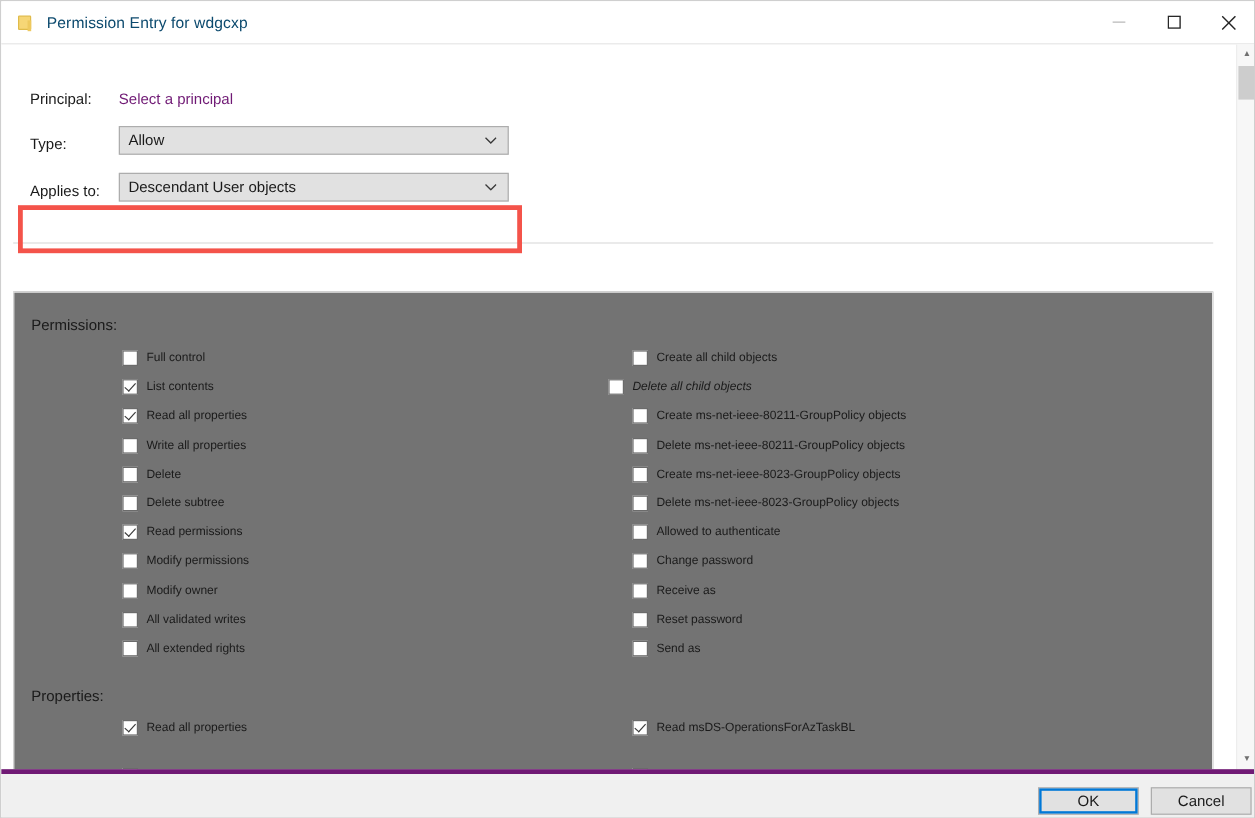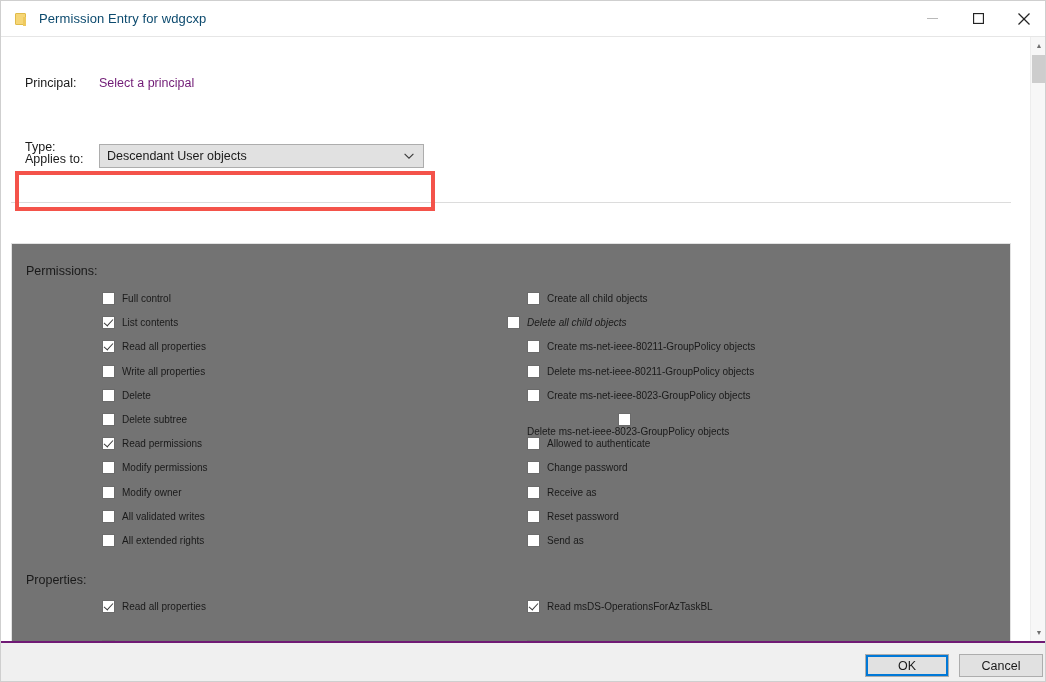--- a/index.html
+++ b/index.html
@@ -160,21 +160,21 @@
   }
   .principal-label { left: 14px; top: 31px; }
   .principal-link {
     position: absolute;
     left: 88px; top: 31px;
     color: #701a75;
     font-size: 12.5px;
     white-space: nowrap;
     cursor: pointer;
   }
-  .type-label { left: 14px; top: 68px; margin-top: 27px; }
+  .type-label { left: 14px; top: 68px; }
   .applies-label { left: 14px; top: 107px; }
 
   .combo {
     position: absolute;
     height: 24px;
     background: #e1e1e1;
     border: 1px solid #adadad;
     box-sizing: border-box;
     display: flex;
     align-items: center;
@@ -261,21 +261,21 @@
   }
 
   
   .bottombar {
     position: absolute;
     left: 0;
     top: 640px;
     width: 1046px;
     height: 42px;
     background: #f0f0f0;
-    border-top: 2px solid #701a75;
+    border-top: 4px solid #701a75;
     box-sizing: border-box;
   }
   .btn {
     position: absolute;
     top: 11px;
     height: 23px;
     background: #e1e1e1;
     border: 1px solid #adadad;
     box-sizing: border-box;
     font-family: "Liberation Sans", sans-serif;
@@ -336,20 +336,26 @@
       <div class="sb-arrow down">▼</div>
     </div>
 
     <div class="form-panel">
       <div class="form-inner">
 
         <span class="row-label principal-label">Principal:</span>
         <span class="principal-link">Select a principal</span>
 
         <span class="row-label type-label">Type:</span>
+        <div class="combo combo-type">
+          <span>Allow</span>
+          <svg class="chev" viewBox="0 0 10 6">
+            <polyline points="0.6,0.8 5,5.2 9.4,0.8" fill="none" stroke="#3a3a3a" stroke-width="1.1"></polyline>
+          </svg>
+        </div>
 
         <span class="row-label applies-label">Applies to:</span>
         <div class="combo combo-applies">
           <span>Descendant User objects</span>
           <svg class="chev" viewBox="0 0 10 6">
             <polyline points="0.6,0.8 5,5.2 9.4,0.8" fill="none" stroke="#3a3a3a" stroke-width="1.1"></polyline>
           </svg>
         </div>
       </div>
     </div>
@@ -420,21 +426,21 @@
             <span>Create ms-net-ieee-80211-GroupPolicy objects</span>
           </div>
           <div class="chk" style="left: 515px; top: 120.6px;">
             <span class="box"></span>
             <span>Delete ms-net-ieee-80211-GroupPolicy objects</span>
           </div>
           <div class="chk" style="left: 515px; top: 144.8px;">
             <span class="box"></span>
             <span>Create ms-net-ieee-8023-GroupPolicy objects</span>
           </div>
-          <div class="chk" style="left: 515px; top: 169px; flex-direction: column;">
+          <div class="chk" style="left: 515px; top: 169px;">
             <span class="box"></span>
             <span>Delete ms-net-ieee-8023-GroupPolicy objects</span>
           </div>
           <div class="chk" style="left: 515px; top: 193.2px;">
             <span class="box"></span>
             <span>Allowed to authenticate</span>
           </div>
           <div class="chk" style="left: 515px; top: 217.4px;">
             <span class="box"></span>
             <span>Change password</span>

